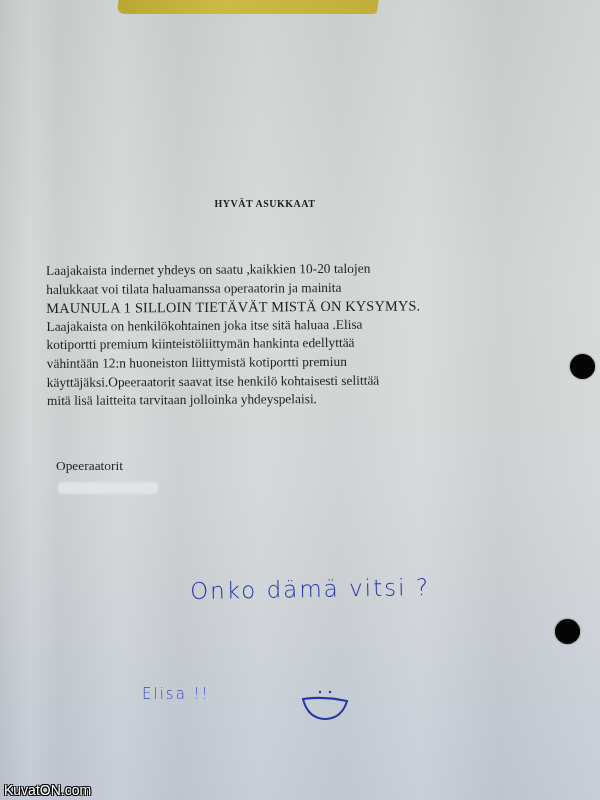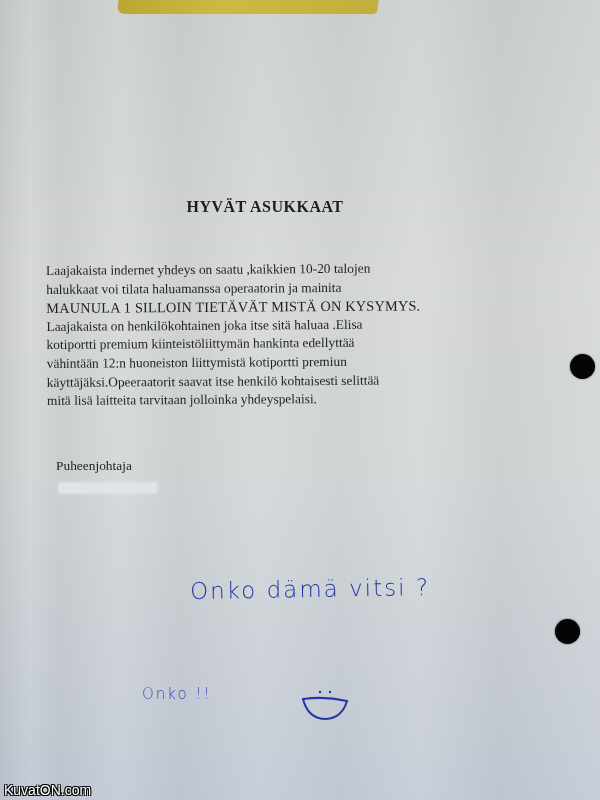--- a/index.html
+++ b/index.html
@@ -16,21 +16,21 @@
     }
     .tape {
       position: absolute; left: 118px; top: -4px; width: 260px; height: 18px;
       background: linear-gradient(90deg, #b9a52a, #cdb93e 40%, #c2ac34);
       transform: skewX(-8deg);
       border-radius: 0 0 4px 8px;
       opacity: 0.95;
     }
     .title {
       position: absolute; left: 0; width: 530px; top: 198px; text-align: center;
-      font-size: 16px; font-weight: bold; color: #1c1e20; letter-spacing: 0.5px;
+      font-size: 10px; font-weight: bold; color: #1c1e20; letter-spacing: 0.5px;
     }
     .body-text {
       position: absolute; left: 46px; top: 262px; width: 470px;
       font-size: 13.4px; line-height: 18.6px; color: #1e2022;
       transform: rotate(-0.4deg); transform-origin: left top;
     }
     .body-text .line { display: block; white-space: nowrap; }
     .body-text .caps { font-size: 14.3px; letter-spacing: 0.2px; }
     .signature-label {
       position: absolute; left: 56px; top: 458px;
@@ -79,28 +79,28 @@
   <span class="line">Laajakaista indernet yhdeys on saatu ,kaikkien 10-20 talojen</span>
   <span class="line">halukkaat voi tilata haluamanssa operaatorin ja mainita</span>
   <span class="line caps">MAUNULA 1 SILLOIN TIETÄVÄT MISTÄ ON KYSYMYS.</span>
   <span class="line">Laajakaista on henkilökohtainen joka itse sitä haluaa .Elisa</span>
   <span class="line">kotiportti premium kiinteistöliittymän hankinta edellyttää</span>
   <span class="line">vähintään 12:n huoneiston liittymistä kotiportti premiun</span>
   <span class="line">käyttäjäksi.Opeeraatorit saavat itse henkilö kohtaisesti selittää</span>
   <span class="line">mitä lisä laitteita tarvitaan jolloinka yhdeyspelaisi.</span>
 </div>
 
-<div class="signature-label">Puheenjohtaja</div>
+<div class="signature-label">Opeeraatorit</div>
 <div class="redacted"></div>
 
 <div class="hole top"></div>
 <div class="hole bottom"></div>
 
 <div class="handwriting hw-question">Onko dämä vitsi ?</div>
-<div class="handwriting hw-laugh">Onko !!</div>
+<div class="handwriting hw-laugh">Elisa !!</div>
 
 <svg class="smiley" viewBox="0 0 50 34">
   <circle cx="20" cy="4" r="1.2" fill="#2537a6"></circle>
   <circle cx="30" cy="4" r="1.2" fill="#2537a6"></circle>
   <path d="M3 11 Q25 8 47 13" stroke="#2537a6" stroke-width="2" fill="none" stroke-linecap="round"></path>
   <path d="M3 11 Q8 31 26 31 Q42 30 47 13" stroke="#2537a6" stroke-width="2" fill="none" stroke-linecap="round"></path>
 </svg>
 
 <div class="watermark">KuvatON.com</div>
 

